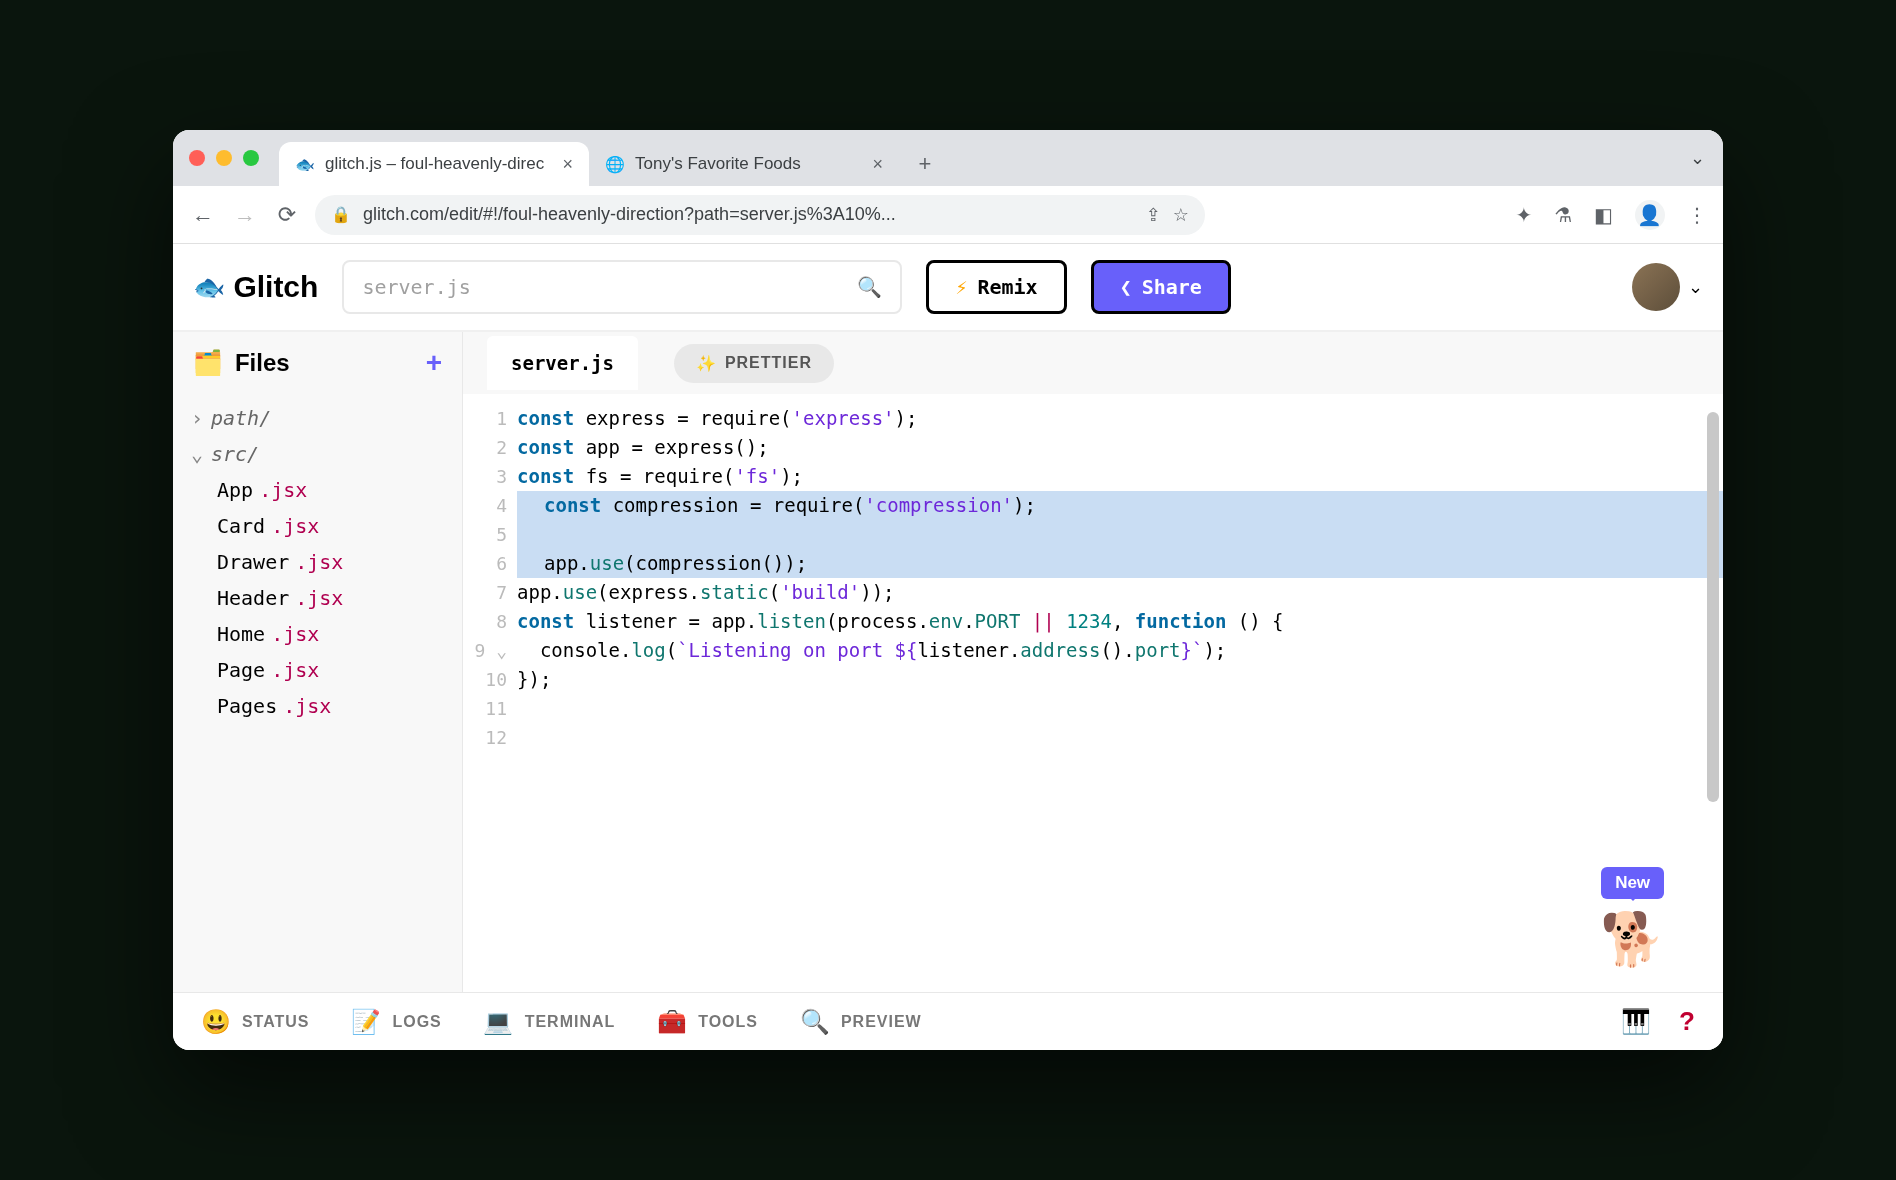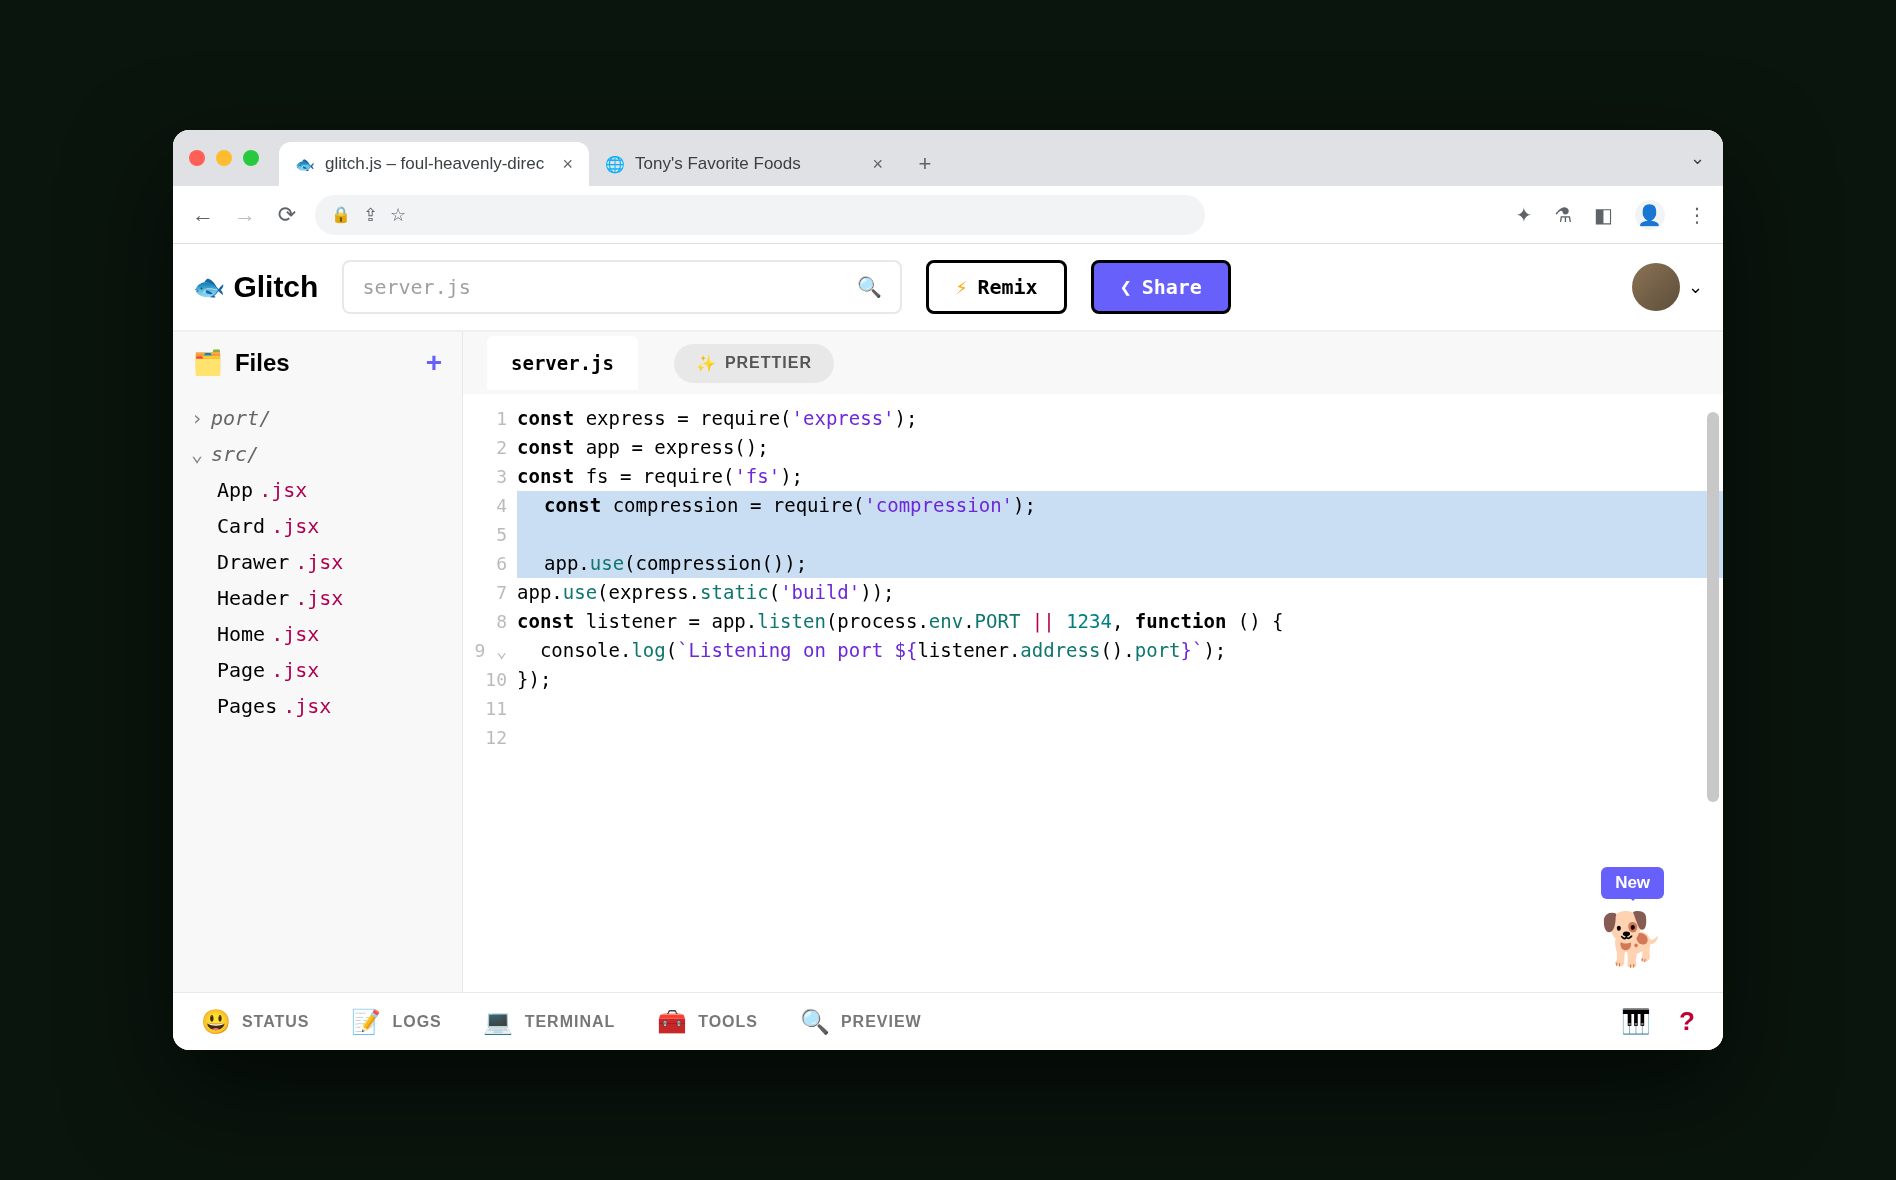--- a/index.html
+++ b/index.html
@@ -46,21 +46,21 @@
 .tree-item.file{padding-left:44px;}
 .fn-base{color:#000;}.fn-ext{color:#b00050;}
 .editor-area{flex:1;display:flex;flex-direction:column;background:#f8f8f8;position:relative;}
 .editor-tabs{height:62px;display:flex;align-items:center;padding:0 24px;gap:36px;}
 .editor-tab{background:#fff;padding:16px 24px;font-family:ui-monospace,Menlo,monospace;font-size:19px;font-weight:700;border-radius:6px 6px 0 0;}
 .prettier-btn{background:#e8e8e8;padding:10px 22px;border-radius:22px;font-size:16px;font-weight:700;letter-spacing:1px;color:#555;display:flex;align-items:center;gap:8px;}
 .code-pane{flex:1;background:#fff;display:flex;position:relative;overflow:hidden;}
 .gutter{width:54px;padding-top:10px;font-family:ui-monospace,Menlo,monospace;font-size:18px;color:#bbb;text-align:right;padding-right:10px;line-height:29px;}
 .code{flex:1;padding-top:10px;font-family:ui-monospace,Menlo,monospace;font-size:19px;line-height:29px;white-space:pre;}
 .hl{background:#c9ddf3;display:inline-block;padding-left:27px;}
-.kw{color:#000000;font-weight:700;}
+.kw{color:#0369a1;font-weight:700;}
 .fn{color:#000;}
 .str{color:#6d28d9;}
 .prop{color:#0f766e;}
 .num{color:#008080;}
 .op{color:#b00050;}
 .scrollbar{position:absolute;right:4px;top:18px;width:12px;height:390px;background:#c8c8c8;border-radius:6px;}
 .new-badge{position:absolute;right:58px;bottom:22px;display:flex;flex-direction:column;align-items:center;}
 .new-pill{background:#6860fa;color:#fff;padding:6px 14px;border-radius:6px;font-size:17px;font-weight:600;position:relative;}
 .new-pill::after{content:'';position:absolute;bottom:-8px;left:50%;transform:translateX(-50%);border:6px solid transparent;border-top-color:#6860fa;}
 .mascot{font-size:52px;margin-top:10px;}
@@ -95,20 +95,21 @@
     <div class="new-tab">+</div>
     <div class="chev">⌄</div>
   </div>
 
   <div class="nav-bar">
     <div class="icn">←</div>
     <div class="icn" style="color:#bdbdbd">→</div>
     <div class="icn">⟳</div>
     <div class="url-bar">
       <span class="lock">🔒</span>
+      <span class="url-text">glitch.com/edit/#!/foul-heavenly-direction?path=server.js%3A10%...</span>
       <span class="share-i">⇪</span>
       <span class="star">☆</span>
     </div>
     <div class="nav-right">
       <span>✦</span>
       <span>⚗</span>
       <span>◧</span>
       <span class="prof-circle">👤</span>
       <span>⋮</span>
     </div>
@@ -140,21 +141,21 @@
   <div class="body">
     <div class="sidebar">
       <div class="files-header">
         <span>🗂️</span>
         <span>Files</span>
         <span class="plus">+</span>
       </div>
       <div class="file-tree" id="file-tree">
           <div class="tree-item folder">
             <span class="tog">›</span>
-            <span>port/</span>
+            <span>path/</span>
           </div>
           <div class="tree-item folder">
             <span class="tog">⌄</span>
             <span>src/</span>
           </div>
           <div class="tree-item file">
             <span class="fn-base">App</span>
             <span class="fn-ext">.jsx</span>
           </div>
           <div class="tree-item file">

